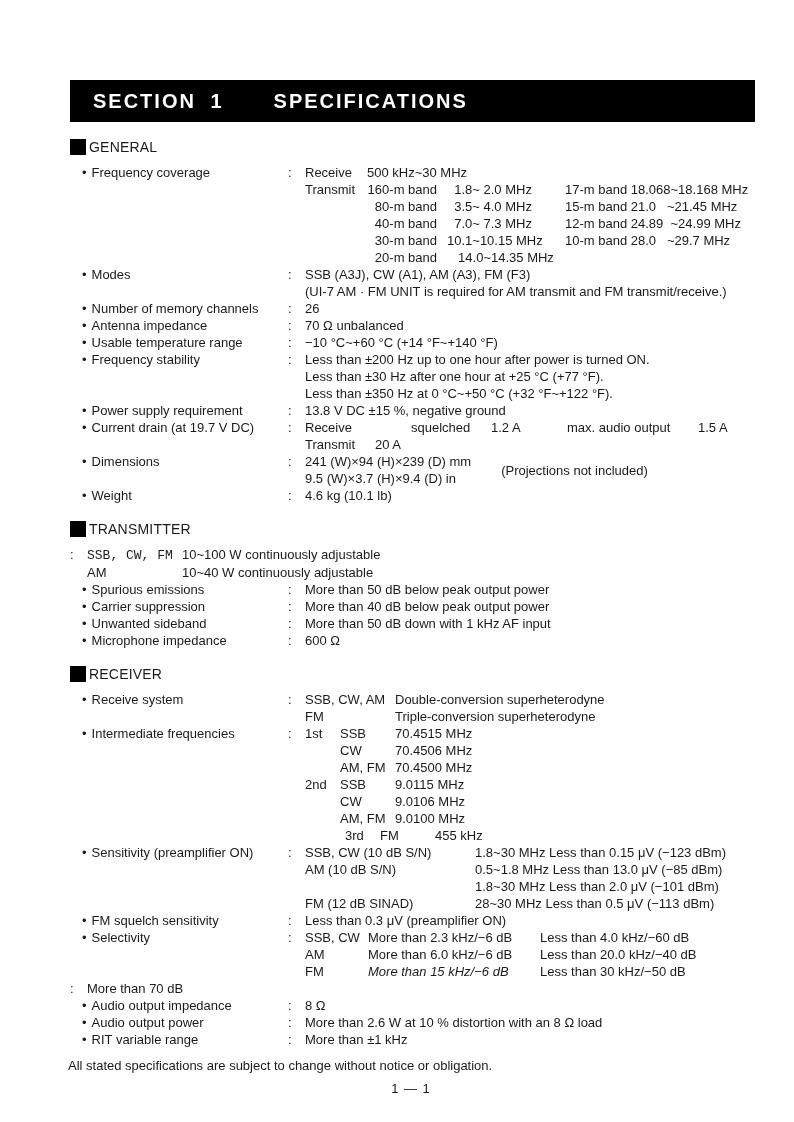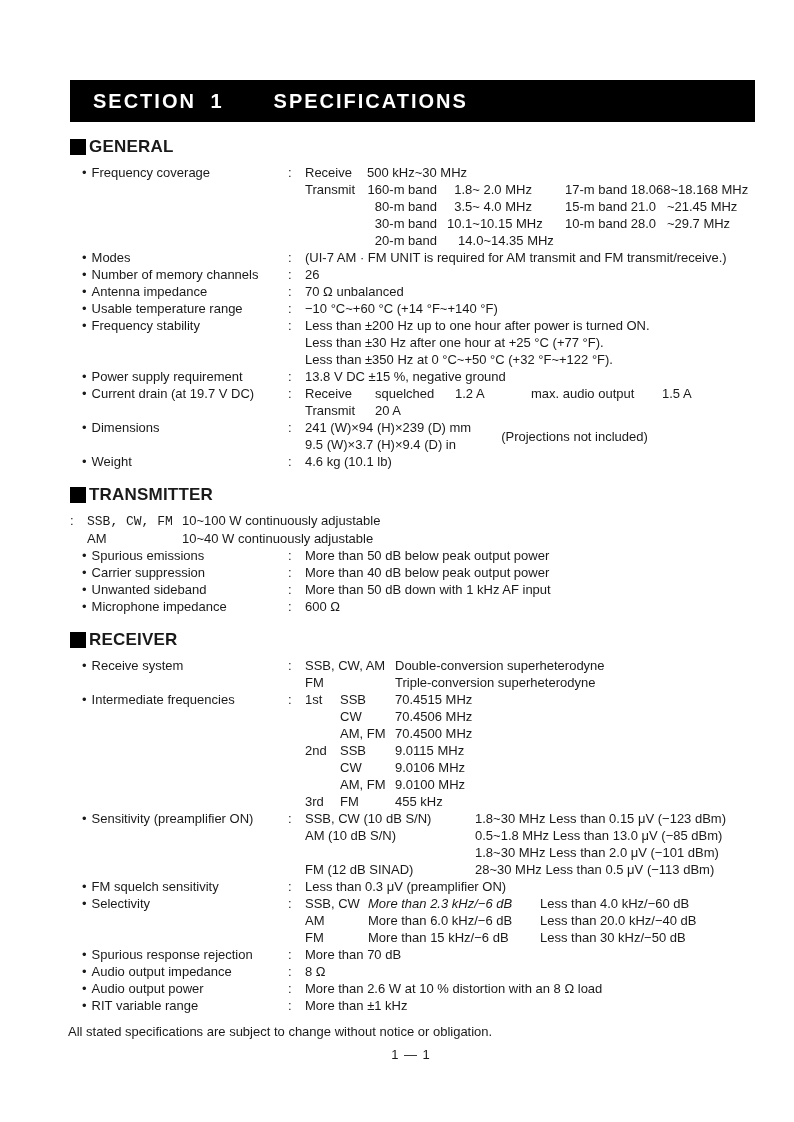--- a/index.html
+++ b/index.html
@@ -26,21 +26,21 @@
     font-size:20px;
     letter-spacing:2px;
   }
   .header-bar .sec-label{word-spacing:7px;}
   .header-bar .doc-title{margin-left:50px;}
   .content{margin:0 30px 0 70px;}
   .section{margin-top:2px;}
   .sec-heading{
     display:flex;align-items:center;
     margin-top:15px;margin-bottom:7px;
-    font-weight:bold;font-size:17px;line-height:20px;
+    font-weight:normal;font-size:14px;line-height:20px;
     letter-spacing:0.2px;
   }
   .sq{width:16px;height:16px;background:#000;margin-right:3px;flex:none;}
   .item{display:flex;align-items:flex-start;}
   .label{
     width:218px;flex:none;
     padding-left:12px;
     line-height:17px;
     box-sizing:border-box;
   }
@@ -88,36 +88,45 @@
                 <span class="cell grow">17-m band 18.068~18.168 MHz</span>
               </div>
               <div class="vline">
                 <span class="cell" style="width: 62px;"></span>
                 <span class="cell r" style="width: 80px;">80-m band</span>
                 <span class="cell" style="width: 118px;">  3.5~ 4.0 MHz</span>
                 <span class="cell grow">15-m band 21.0   ~21.45 MHz</span>
               </div>
               <div class="vline">
                 <span class="cell" style="width: 62px;"></span>
+                <span class="cell r" style="width: 80px;">40-m band</span>
+                <span class="cell" style="width: 118px;">  7.0~ 7.3 MHz</span>
+                <span class="cell grow">12-m band 24.89  ~24.99 MHz</span>
+              </div>
+              <div class="vline">
+                <span class="cell" style="width: 62px;"></span>
                 <span class="cell r" style="width: 80px;">30-m band</span>
                 <span class="cell" style="width: 118px;">10.1~10.15 MHz</span>
                 <span class="cell grow">10-m band 28.0   ~29.7 MHz</span>
               </div>
               <div class="vline">
                 <span class="cell" style="width: 62px;"></span>
                 <span class="cell r" style="width: 80px;">20-m band</span>
                 <span class="cell" style="width: 118px; text-align: center;">14.0~14.35 MHz</span>
               </div>
             </div>
           </div>
           <div class="item">
             <div class="label"><span class="bullet">•</span><span>Modes</span></div>
             <div class="colon">:</div>
             <div class="value">
               <div class="vline">
+                <span class="cell grow">SSB (A3J), CW (A1), AM (A3), FM (F3)</span>
+              </div>
+              <div class="vline">
                 <span class="cell grow">(UI-7 AM · FM UNIT is required for AM transmit and FM transmit/receive.)</span>
               </div>
             </div>
           </div>
           <div class="item">
             <div class="label"><span class="bullet">•</span><span>Number of memory channels</span></div>
             <div class="colon">:</div>
             <div class="value">
               <div class="vline">
                 <span class="cell grow">26</span>
@@ -165,21 +174,21 @@
                 <span class="cell grow">13.8 V DC ±15 %, negative ground</span>
               </div>
             </div>
           </div>
           <div class="item">
             <div class="label"><span class="bullet">•</span><span>Current drain (at 19.7 V DC)</span></div>
             <div class="colon">:</div>
             <div class="value">
               <div class="vline">
                 <span class="cell" style="width: 70px;">Receive</span>
-                <span class="cell" style="width: 80px;">squelched</span>
+                <span class="cell" style="width: 80px; margin-left: 36px;">squelched</span>
                 <span class="cell" style="width: 76px;">1.2 A</span>
                 <span class="cell" style="width: 131px;">max. audio output</span>
                 <span class="cell grow">1.5 A</span>
               </div>
               <div class="vline">
                 <span class="cell" style="width: 70px;">Transmit</span>
                 <span class="cell grow">20 A</span>
               </div>
             </div>
           </div>
@@ -310,21 +319,21 @@
                 <span class="cell" style="width: 35px;"></span>
                 <span class="cell" style="width: 55px;">CW</span>
                 <span class="cell grow">9.0106 MHz</span>
               </div>
               <div class="vline">
                 <span class="cell" style="width: 35px;"></span>
                 <span class="cell" style="width: 55px;">AM, FM</span>
                 <span class="cell grow">9.0100 MHz</span>
               </div>
               <div class="vline">
-                <span class="cell" style="width: 35px;">3rd</span>
+                <span class="cell" style="width: 35px; margin-left: 40px;">3rd</span>
                 <span class="cell" style="width: 55px;">FM</span>
                 <span class="cell grow">455 kHz</span>
               </div>
             </div>
           </div>
           <div class="item">
             <div class="label"><span class="bullet">•</span><span>Sensitivity (preamplifier ON)</span></div>
             <div class="colon">:</div>
             <div class="value">
               <div class="vline">
@@ -353,37 +362,36 @@
                 <span class="cell grow">Less than 0.3 μV (preamplifier ON)</span>
               </div>
             </div>
           </div>
           <div class="item">
             <div class="label"><span class="bullet">•</span><span>Selectivity</span></div>
             <div class="colon">:</div>
             <div class="value">
               <div class="vline">
                 <span class="cell" style="width: 63px;">SSB, CW</span>
-                <span class="cell" style="width: 172px; font-style: italic;">More than 2.3 kHz/−6 dB</span>
+                <span class="cell" style="width: 172px;">More than 2.3 kHz/−6 dB</span>
                 <span class="cell grow">Less than 4.0 kHz/−60 dB</span>
               </div>
               <div class="vline">
                 <span class="cell" style="width: 63px;">AM</span>
                 <span class="cell" style="width: 172px;">More than 6.0 kHz/−6 dB</span>
                 <span class="cell grow">Less than 20.0 kHz/−40 dB</span>
               </div>
               <div class="vline">
                 <span class="cell" style="width: 63px;">FM</span>
-                <span class="cell" style="width: 172px;">More than 15 kHz/−6 dB</span>
+                <span class="cell" style="width: 172px; font-style: italic;">More than 15 kHz/−6 dB</span>
                 <span class="cell grow">Less than 30 kHz/−50 dB</span>
               </div>
             </div>
           </div>
           <div class="item">
-            <div class="label"><span class="bullet">•</span><span>Spurious response rejection</span></div>
             <div class="colon">:</div>
             <div class="value">
               <div class="vline">
                 <span class="cell grow">More than 70 dB</span>
               </div>
             </div>
           </div>
           <div class="item">
             <div class="label"><span class="bullet">•</span><span>Audio output impedance</span></div>
             <div class="colon">:</div>

